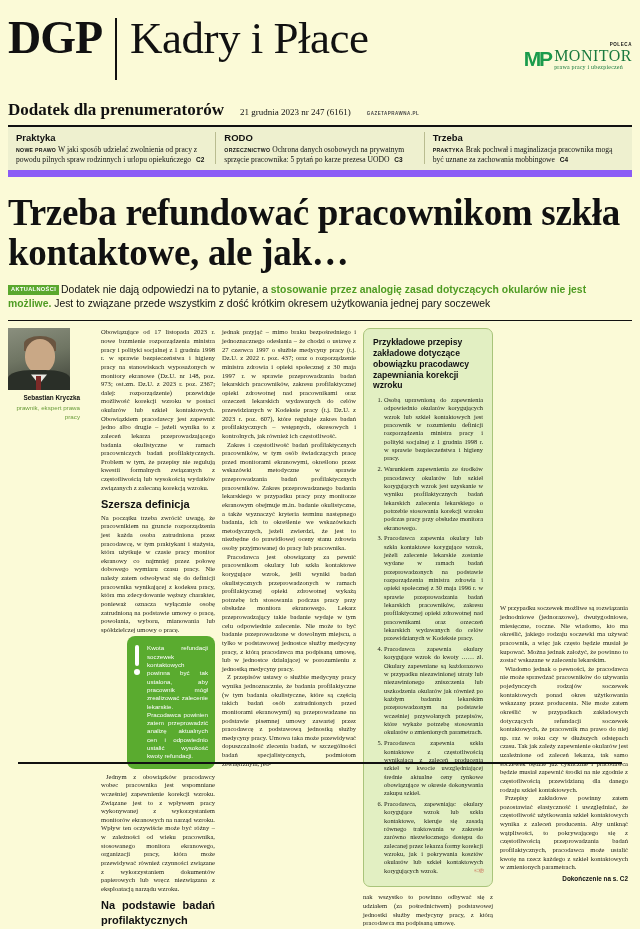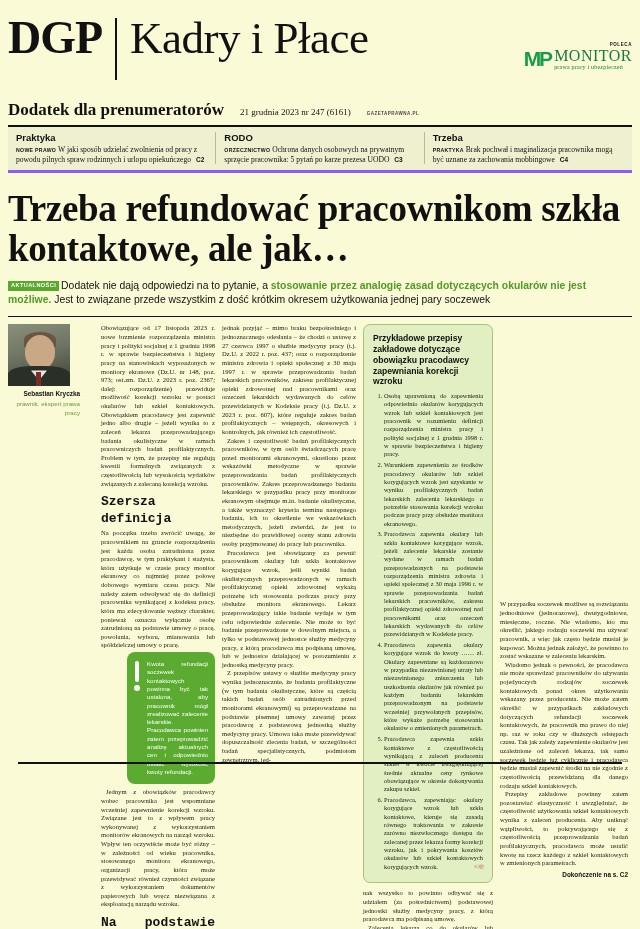--- a/index.html
+++ b/index.html
@@ -125,21 +125,21 @@
   }
   .rule-thick {
     border-top: 2px solid #111;
     margin-top: 5px;
   }
 
   
   .teasers {
     display: flex;
     background: #eef0cf;
-    border-bottom: 3px solid #8b5cf6;
+    border-bottom: 7px solid #8b5cf6;
     padding: 5px 0 6px 0;
   }
   .teaser {
     flex: 1;
     padding: 0 8px;
     position: relative;
   }
   .teaser + .teaser { border-left: 1px solid #b9bc90; }
   .teaser-head {
     font-family: "Liberation Sans", sans-serif;
@@ -219,23 +219,23 @@
     font-family: "Liberation Serif", serif;
     font-size: 6.6px;
     line-height: 1.31;
     text-align: justify;
     color: #1a1a14;
     hyphens: auto;
   }
   .body-txt p { margin: 0; text-indent: 5px; }
   .body-txt p.first { text-indent: 0; }
   .subhead {
-    font-family: Liberation Mono, monospace;
-    font-weight: bold;
-    font-size: 13px;
+    font-family: Liberation Sans, sans-serif;
+    font-weight: bold;
+    font-size: 11px;
     margin: 5px 0 2px 0;
     color: #111;
   }
 
   
   .author { width: 72px; }
   .author-photo {
     width: 62px;
     height: 62px;
     background: linear-gradient(165deg,#8a8f7e 0%,#6f7563 45%,#3c4036 100%);

